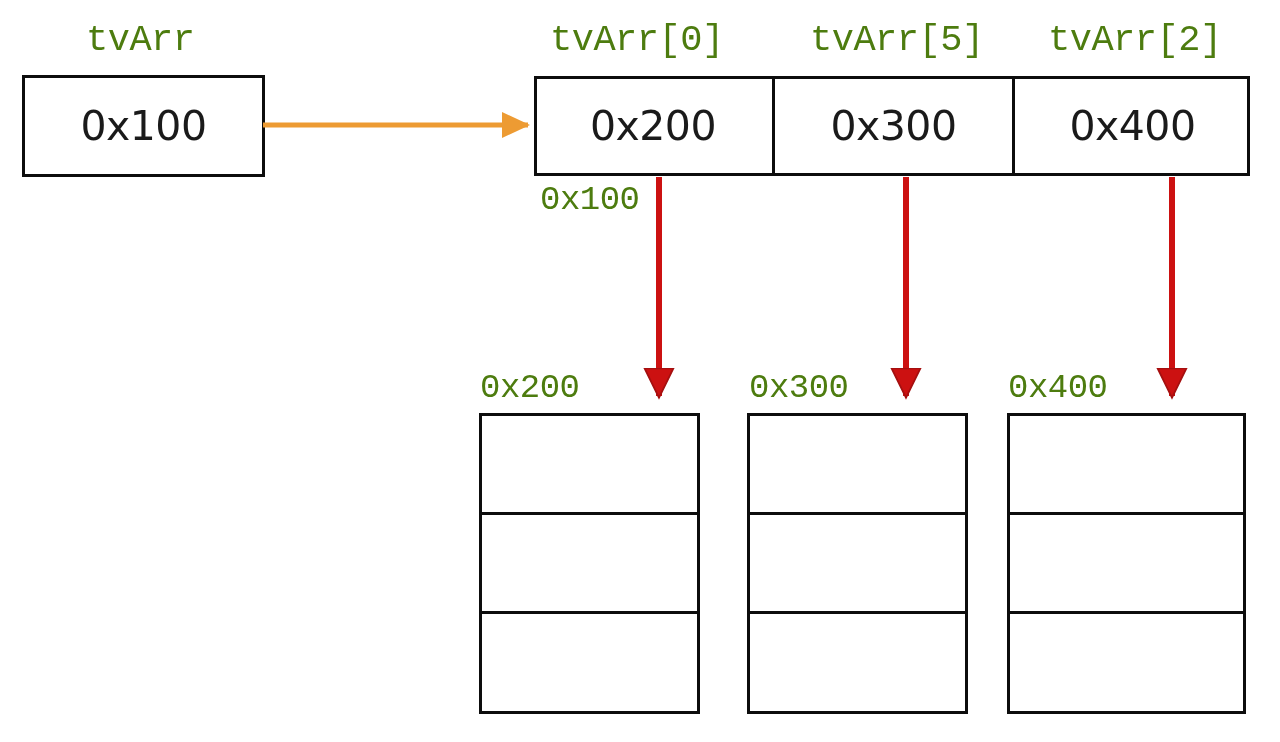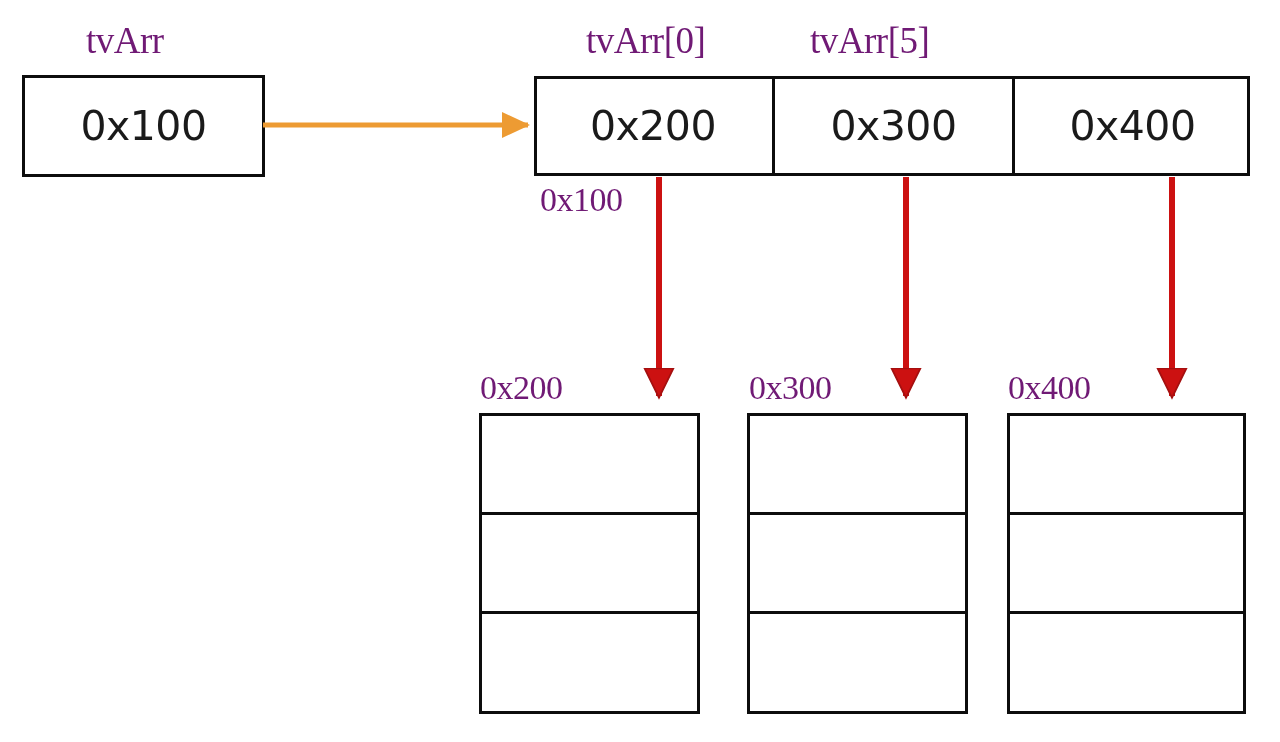--- a/index.html
+++ b/index.html
@@ -16,22 +16,22 @@
     color: #000000;
   }
   #canvas {
     position: absolute;
     left: 0; top: 0;
     width: 1280px;
     height: 742px;
   }
   .label {
     position: absolute;
-    font-family: Liberation Serif, serif;
-    color: #701a75;
+    font-family: Liberation Mono, monospace;
+    color: #4d7c0f;
     white-space: nowrap;
     line-height: 1;
     letter-spacing: -0.5px;
   }
   .label-top {
     font-size: 37px;
   }
   .label-addr {
     font-size: 34px;
   }
@@ -74,22 +74,23 @@
 <body>
 
 <div id="canvas">
 
   <div class="label label-top" style="left:86px; top:22px;">tvArr</div>
 
   <div class="box" style="left:22px; top:75px; width:243px; height:102px;"></div>
 
   <div class="cell-value" style="left:22px; top:75px; width:243px; height:102px;">0x100</div>
 
-  <div class="label label-top" style="left:586px; top:22px;">tvArr[0]</div>
+  <div class="label label-top" style="left:550px; top:22px;">tvArr[0]</div>
   <div class="label label-top" style="left:810px; top:22px;">tvArr[5]</div>
+  <div class="label label-top" style="left:1048px; top:22px;">tvArr[2]</div>
 
   <div class="box" style="left:534px; top:76px; width:716px; height:100px;"></div>
 
   <div class="divider-v" style="left:772px; top:76px; height:100px;"></div>
   <div class="divider-v" style="left:1012px; top:76px; height:100px;"></div>
 
   <div class="cell-value" style="left:534px; top:76px; width:238px; height:100px;">0x200</div>
   <div class="cell-value" style="left:775px; top:76px; width:237px; height:100px;">0x300</div>
   <div class="cell-value" style="left:1015px; top:76px; width:235px; height:100px;">0x400</div>
 

